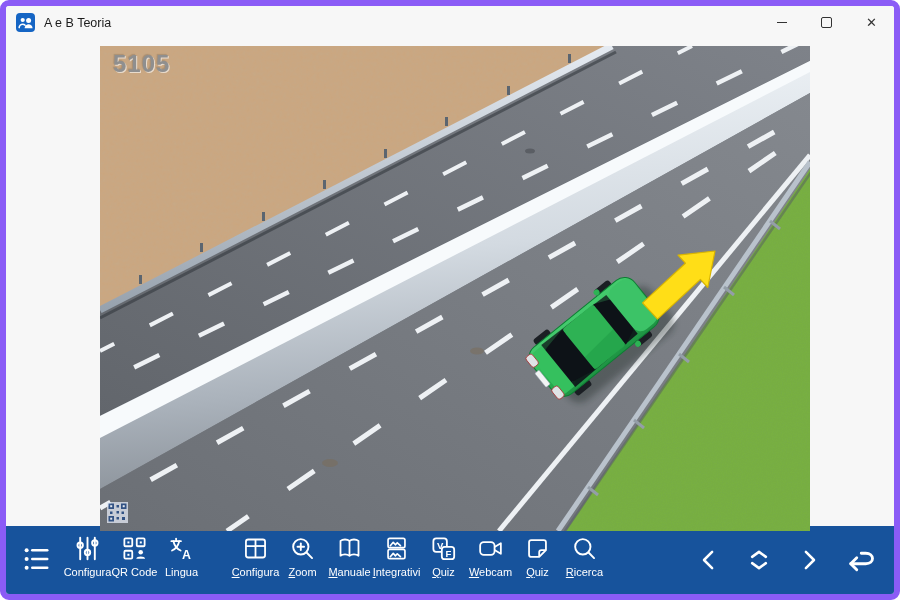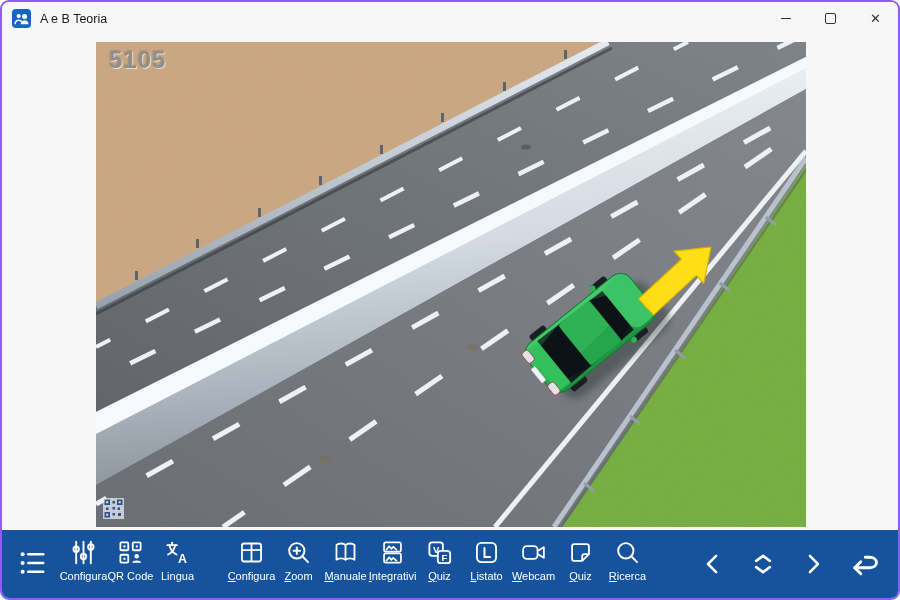--- a/index.html
+++ b/index.html
@@ -1,16 +1,16 @@
 <!DOCTYPE html>
 <html><head>
 <meta charset="utf-8">
 <style>
   html,body{margin:0;padding:0;background:#ffffff;font-family:"Liberation Sans",sans-serif;}
-  .window{position:relative;width:900px;height:600px;border:2px solid #8b5cf6;border-radius:9px;
+  .window{position:relative;width:900px;height:600px;border:6px solid #8b5cf6;border-radius:9px;
           overflow:hidden;box-sizing:border-box;display:flex;flex-direction:column;background:#f7f7f7;}
   
   .titlebar{height:33px;flex:0 0 33px;display:flex;align-items:center;background:#f7f7f7;}
   .app-icon{width:19px;height:19px;margin-left:10px;flex:0 0 auto;}
   .app-title{margin-left:9px;font-size:12.5px;color:#1b1b1b;}
   .win-controls{margin-left:auto;display:flex;height:100%;}
   .win-btn{width:45px;height:100%;display:flex;align-items:center;justify-content:center;cursor:default;}
   .glyph-min{display:block;width:10px;border-top:1.2px solid #333;}
   .glyph-max{display:block;width:9px;height:9px;border:1.1px solid #333;border-radius:2px;}
   .glyph-close{font-size:13px;color:#333;line-height:1;}
@@ -296,27 +296,20 @@
     <div class="titem">
       <svg viewBox="0 0 24 24">
         <rect x="3" y="3" width="12" height="12" rx="2.5" fill="none" stroke="#fff" stroke-width="1.6"></rect>
         <text x="6.2" y="12" font-size="8.5" font-weight="bold" fill="#fff">V</text>
         <rect x="10.5" y="10.5" width="11" height="11" rx="2.5" fill="#17539c" stroke="#fff" stroke-width="1.6"></rect>
         <text x="13.8" y="19.2" font-size="8.5" font-weight="bold" fill="#fff">F</text>
       </svg>
       <span class="tlabel lbl-u">Quiz</span>
     </div>
 
-    <div class="titem">
-      <svg viewBox="0 0 24 24" fill="none" stroke="#fff" stroke-width="1.6" stroke-linecap="round">
-        <rect x="3.5" y="3.5" width="17" height="17" rx="4"></rect>
-        <path d="M10.2,8 v8 h5" stroke-width="1.8"></path>
-      </svg>
-      <span class="tlabel lbl-u">Listato</span>
-    </div>
 
     <div class="titem">
       <svg viewBox="0 0 24 24" fill="none" stroke="#fff" stroke-width="1.6" stroke-linejoin="round">
         <rect x="2.8" y="6.3" width="12.8" height="11.4" rx="3.2"></rect>
         <path d="M15.6,10.6 l5.6,-3.3 v9.4 l-5.6,-3.3"></path>
       </svg>
       <span class="tlabel lbl-u">Webcam</span>
     </div>
 
     <div class="titem">

